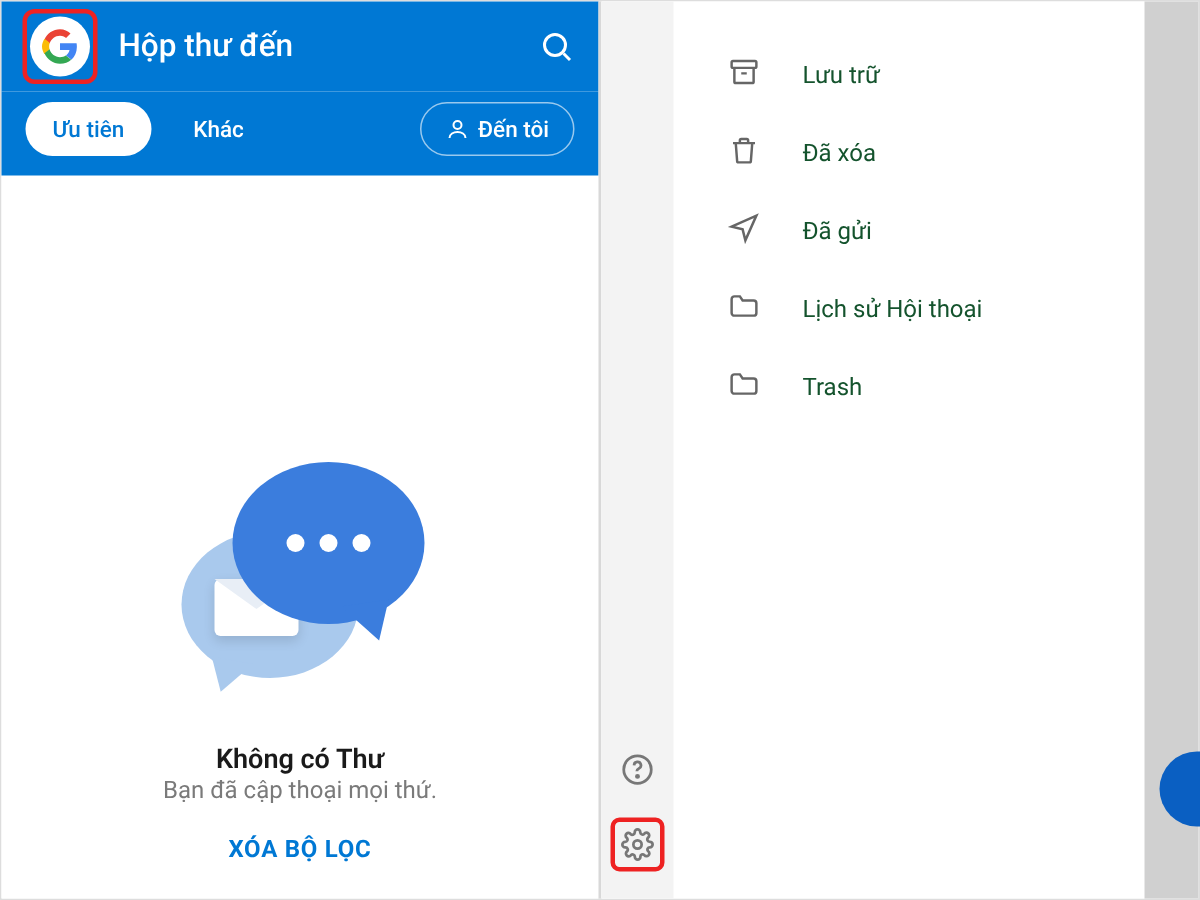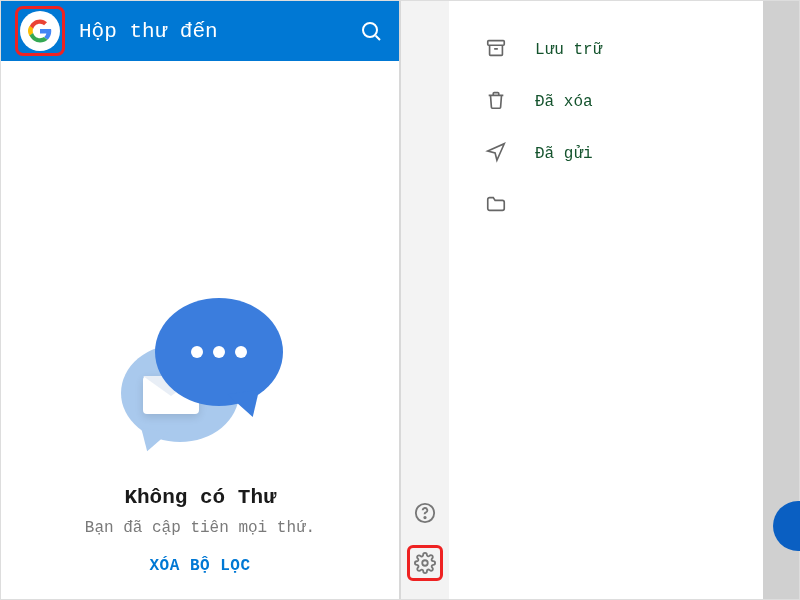--- a/index.html
+++ b/index.html
@@ -1,17 +1,17 @@
 <!DOCTYPE html>
 <html><head>
 <meta charset="utf-8">
 <style>
   * { box-sizing: border-box; margin: 0; padding: 0; }
   body { font-family: -apple-system, BlinkMacSystemFont, "Segoe UI", Roboto, sans-serif; width: 800px; height: 600px; overflow: hidden; background: #e8e8e8; }
-  .container { display: flex; width: 800px; height: 600px; background: #fff; border: 1px solid #ddd; font-family: Liberation Mono, monospace; }
+  .container { display: flex; width: 800px; height: 600px; background: #fff; border: 1px solid #ddd; }
   .left-panel { width: 399px; height: 100%; display: flex; flex-direction: column; background: #fff; }
   .divider { width: 2px; background: #d8d8d8; }
   .right-panel { width: 399px; height: 100%; display: flex; background: #fff; position: relative; }
 
   
   .header { background: #0078d4; height: 60px; display: flex; align-items: center; padding: 0 16px; color: #fff; }
   .g-circle { width: 40px; height: 40px; border-radius: 50%; background: #fff; display: flex; align-items: center; justify-content: center; }
   .g-highlight { border: 3px solid #e22; border-radius: 8px; padding: 2px; margin-left: -2px; }
   .header-title { font-size: 21px; font-weight: 500; margin-left: 14px; flex: 1; }
   .search-icon { width: 24px; height: 24px; }
@@ -27,21 +27,21 @@
   
   .empty { flex: 1; display: flex; flex-direction: column; align-items: center; justify-content: flex-end; padding-bottom: 24px; }
   .illus { width: 170px; height: 170px; position: relative; margin-bottom: 20px; }
   .bubble-back { position: absolute; width: 118px; height: 98px; background: #a9c9ed; border-radius: 50%; left: 6px; top: 48px; }
   .bubble-back::after { content:""; position:absolute; bottom:-10px; left:18px; width:0; height:0; border-left:10px solid transparent; border-right:18px solid transparent; border-top:22px solid #a9c9ed; transform: rotate(10deg); }
   .envelope { position:absolute; left:28px; top:80px; width:56px; height:38px; background:#fff; border-radius:4px; box-shadow:0 3px 8px rgba(0,0,0,.12); }
   .envelope::before { content:""; position:absolute; left:0; top:0; width:0; height:0; border-left:28px solid transparent; border-right:28px solid transparent; border-top:20px solid #e8eef6; }
   .bubble-front { position: absolute; width: 128px; height: 108px; background: #3b7ddd; border-radius: 50%; right: 2px; top: 2px; display:flex; align-items:center; justify-content:center; gap:10px; }
   .bubble-front::after { content:""; position:absolute; bottom:-12px; right:22px; width:0; height:0; border-left:22px solid transparent; border-right:10px solid transparent; border-top:26px solid #3b7ddd; transform: rotate(-8deg); }
   .dot { width:12px; height:12px; border-radius:50%; background:#fff; }
-  .empty-title { font-size: 21px; font-weight: 600; color: #1a1a1a; margin-bottom: 10px; }
+  .empty-title { font-size: 18px; font-weight: 600; color: #1a1a1a; }
   .empty-sub { font-size: 16px; color: #7a7a7a; margin-bottom: 20px; }
   .clear-filter { font-size: 16px; font-weight: 700; color: #0078d4; letter-spacing: .5px; }
 
   
   .right-main { flex: 1; padding-top: 6px; overflow: hidden; }
   .menu-item { display: flex; align-items: flex-end; height: 52px; padding-left: 36px; gap: 28px; cursor: pointer; color: #14532d; font-size: 16px; }
   .menu-item .mi-icon { width: 22px; height: 22px; color: #5f5f5f; display:flex; align-items:center; justify-content:center; }
   .right-strip { position:absolute; right:0; top:0; bottom:0; width:36px; background: rgba(120,120,120,.35); }
   .right-fab { position:absolute; right:-24px; bottom:48px; width:50px; height:50px; border-radius:50%; background:#0a5fc2; }
 
@@ -71,33 +71,49 @@
       </div>
       <div class="header-title">Hộp thư đến</div>
       <div>
         <svg class="search-icon" viewBox="0 0 24 24" fill="none" stroke="#fff" stroke-width="2">
           <circle cx="11" cy="11" r="7"></circle>
             <path d="m21 21-4.3-4.3"></path>
         </svg>
       </div>
     </div>
 
+    <div class="tabs-row">
+      <div class="pill pill-active">
+        <span>Ưu tiên</span>
+      </div>
+      <div class="pill pill-inactive">
+        <span>Khác</span>
+      </div>
+      <div class="spacer"></div>
+      <div class="pill pill-outline">
+        <svg width="16" height="16" viewBox="0 0 24 24" fill="none" stroke="#fff" stroke-width="2">
+          <circle cx="12" cy="8" r="4"></circle>
+            <path d="M4 21c0-4 4-6 8-6s8 2 8 6"></path>
+        </svg>
+        <span>Đến tôi</span>
+      </div>
+    </div>
 
     <div class="empty">
       <div class="illus">
         <div class="bubble-back"></div>
         <div class="envelope"></div>
         <div class="bubble-front">
           <div class="dot"></div>
             <div class="dot"></div>
             <div class="dot"></div>
         </div>
       </div>
       <div class="empty-title">Không có Thư</div>
-      <div class="empty-sub">Bạn đã cập tiên mọi thứ.</div>
+      <div class="empty-sub">Bạn đã cập thoại mọi thứ.</div>
       <div class="clear-filter">XÓA BỘ LỌC</div>
     </div>
   </div>
 
   <div class="divider"></div>
 
   <div class="right-panel">
     <div class="icon-rail">
       <div class="rail-btn">
         <svg width="22" height="22" viewBox="0 0 24 24" fill="none" stroke="#777" stroke-width="2">
@@ -141,19 +157,28 @@
             </svg>
         </span>
         <span>Đã gửi</span>
       </div>
       <div class="menu-item">
         <span class="mi-icon">
           <svg width="22" height="22" viewBox="0 0 24 24" fill="none" stroke="#666" stroke-width="1.8">
               <path d="M3 7a2 2 0 0 1 2-2h4l2 3h8a2 2 0 0 1 2 2v7a2 2 0 0 1-2 2H5a2 2 0 0 1-2-2V7z"></path>
             </svg>
         </span>
+        <span>Lịch sử Hội thoại</span>
+      </div>
+      <div class="menu-item">
+        <span class="mi-icon">
+          <svg width="22" height="22" viewBox="0 0 24 24" fill="none" stroke="#666" stroke-width="1.8">
+              <path d="M3 7a2 2 0 0 1 2-2h4l2 3h8a2 2 0 0 1 2 2v7a2 2 0 0 1-2 2H5a2 2 0 0 1-2-2V7z"></path>
+            </svg>
+        </span>
+        <span>Trash</span>
       </div>
     </div>
 
     <div class="right-strip"></div>
     <div class="right-fab"></div>
   </div>
 </div>
 
 </body></html>

